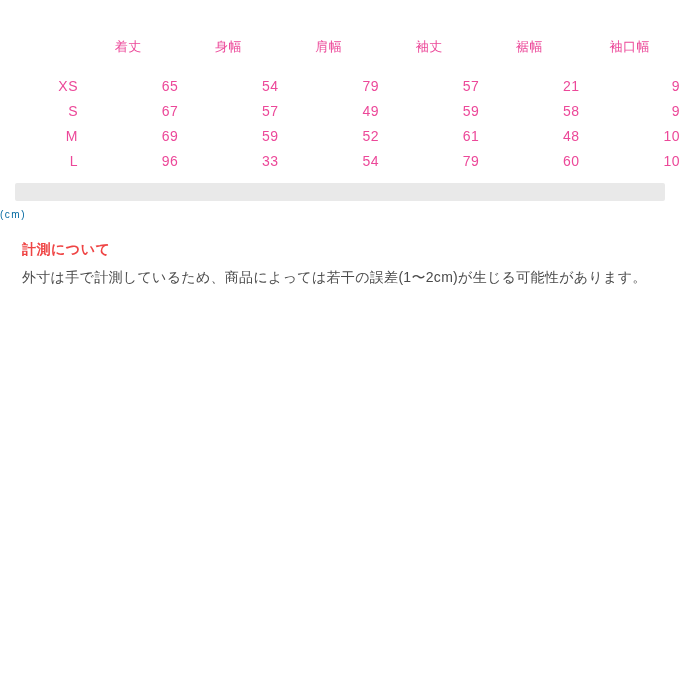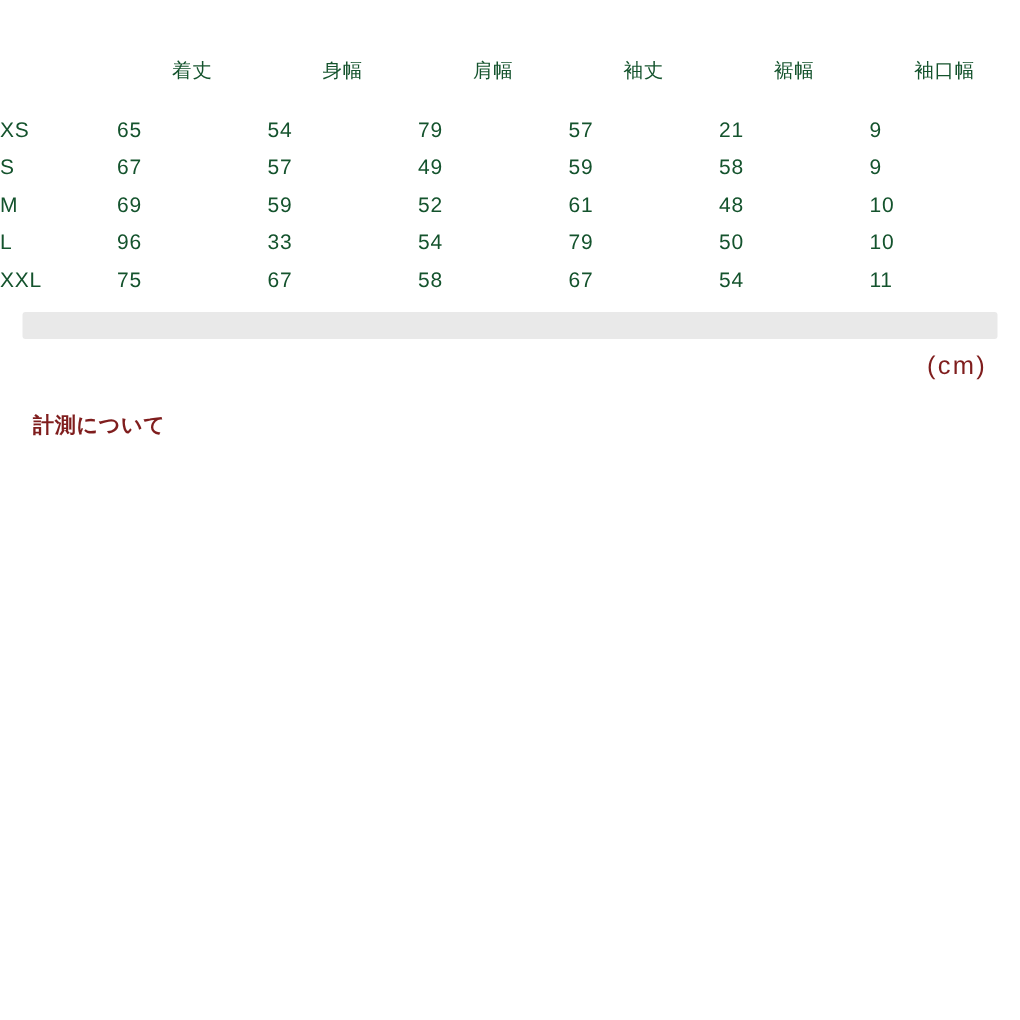--- a/index.html
+++ b/index.html
@@ -13,59 +13,59 @@
     font-family: "Liberation Sans", "DejaVu Sans", sans-serif;
     color: #4a4a4a;
     overflow: hidden;
   }
   .size-table {
     width: 680px;
     margin-top: 34px;
     border-collapse: collapse;
     table-layout: fixed;
     font-size: 14px;
-    color: #14532d;
+    color: #ec4899;
   }
   .size-table col.size-col { width: 78px; }
   .size-table th {
     font-weight: normal;
     font-size: 13px;
     text-align: center;
     height: 25px;
     padding: 0 0 14px 0;
     letter-spacing: 0.5px;
   }
   .size-table td {
-    text-align: left;
+    text-align: right;
     height: 25px;
     padding: 0;
     letter-spacing: 0.5px;
   }
   .scrollbar-track {
     width: 650px;
     height: 18px;
     margin: 10px auto 0 auto;
     background: #e9e9e9;
     border-radius: 2px;
   }
   .unit-label {
     margin-top: 8px;
     padding-right: 22px;
-    text-align: right;
-    font-size: 17px;
+    text-align: left;
+    font-size: 10px;
     letter-spacing: 1.5px;
-    color: #7f1d1d;
+    color: #0369a1;
   }
   .note {
     margin: 21px 18px 0 22px;
   }
   .note-heading {
     font-size: 14px;
     font-weight: bold;
-    color: #7f1d1d;
+    color: #ef4444;
     letter-spacing: 0.5px;
   }
   .note-body {
     margin-top: 10px;
     font-size: 14px;
     color: #4a4a4a;
     letter-spacing: 0.3px;
     white-space: nowrap;
   }
 </style>
@@ -120,34 +120,26 @@
       <td>61</td>
       <td>48</td>
       <td>10</td>
     </tr>
     <tr>
       <td>L</td>
       <td>96</td>
       <td>33</td>
       <td>54</td>
       <td>79</td>
-      <td>50</td>
+      <td>60</td>
       <td>10</td>
-    </tr>
-    <tr>
-      <td>XXL</td>
-      <td>75</td>
-      <td>67</td>
-      <td>58</td>
-      <td>67</td>
-      <td>54</td>
-      <td>11</td>
     </tr>
   </tbody>
 </table>
 
 <div class="scrollbar-track"></div>
 
 <div class="unit-label">(cm)</div>
 
 <div class="note">
   <div class="note-heading">計測について</div>
+  <div class="note-body">外寸は手で計測しているため、商品によっては若干の誤差(1〜2cm)が生じる可能性があります。</div>
 </div>
 
 </body></html>

